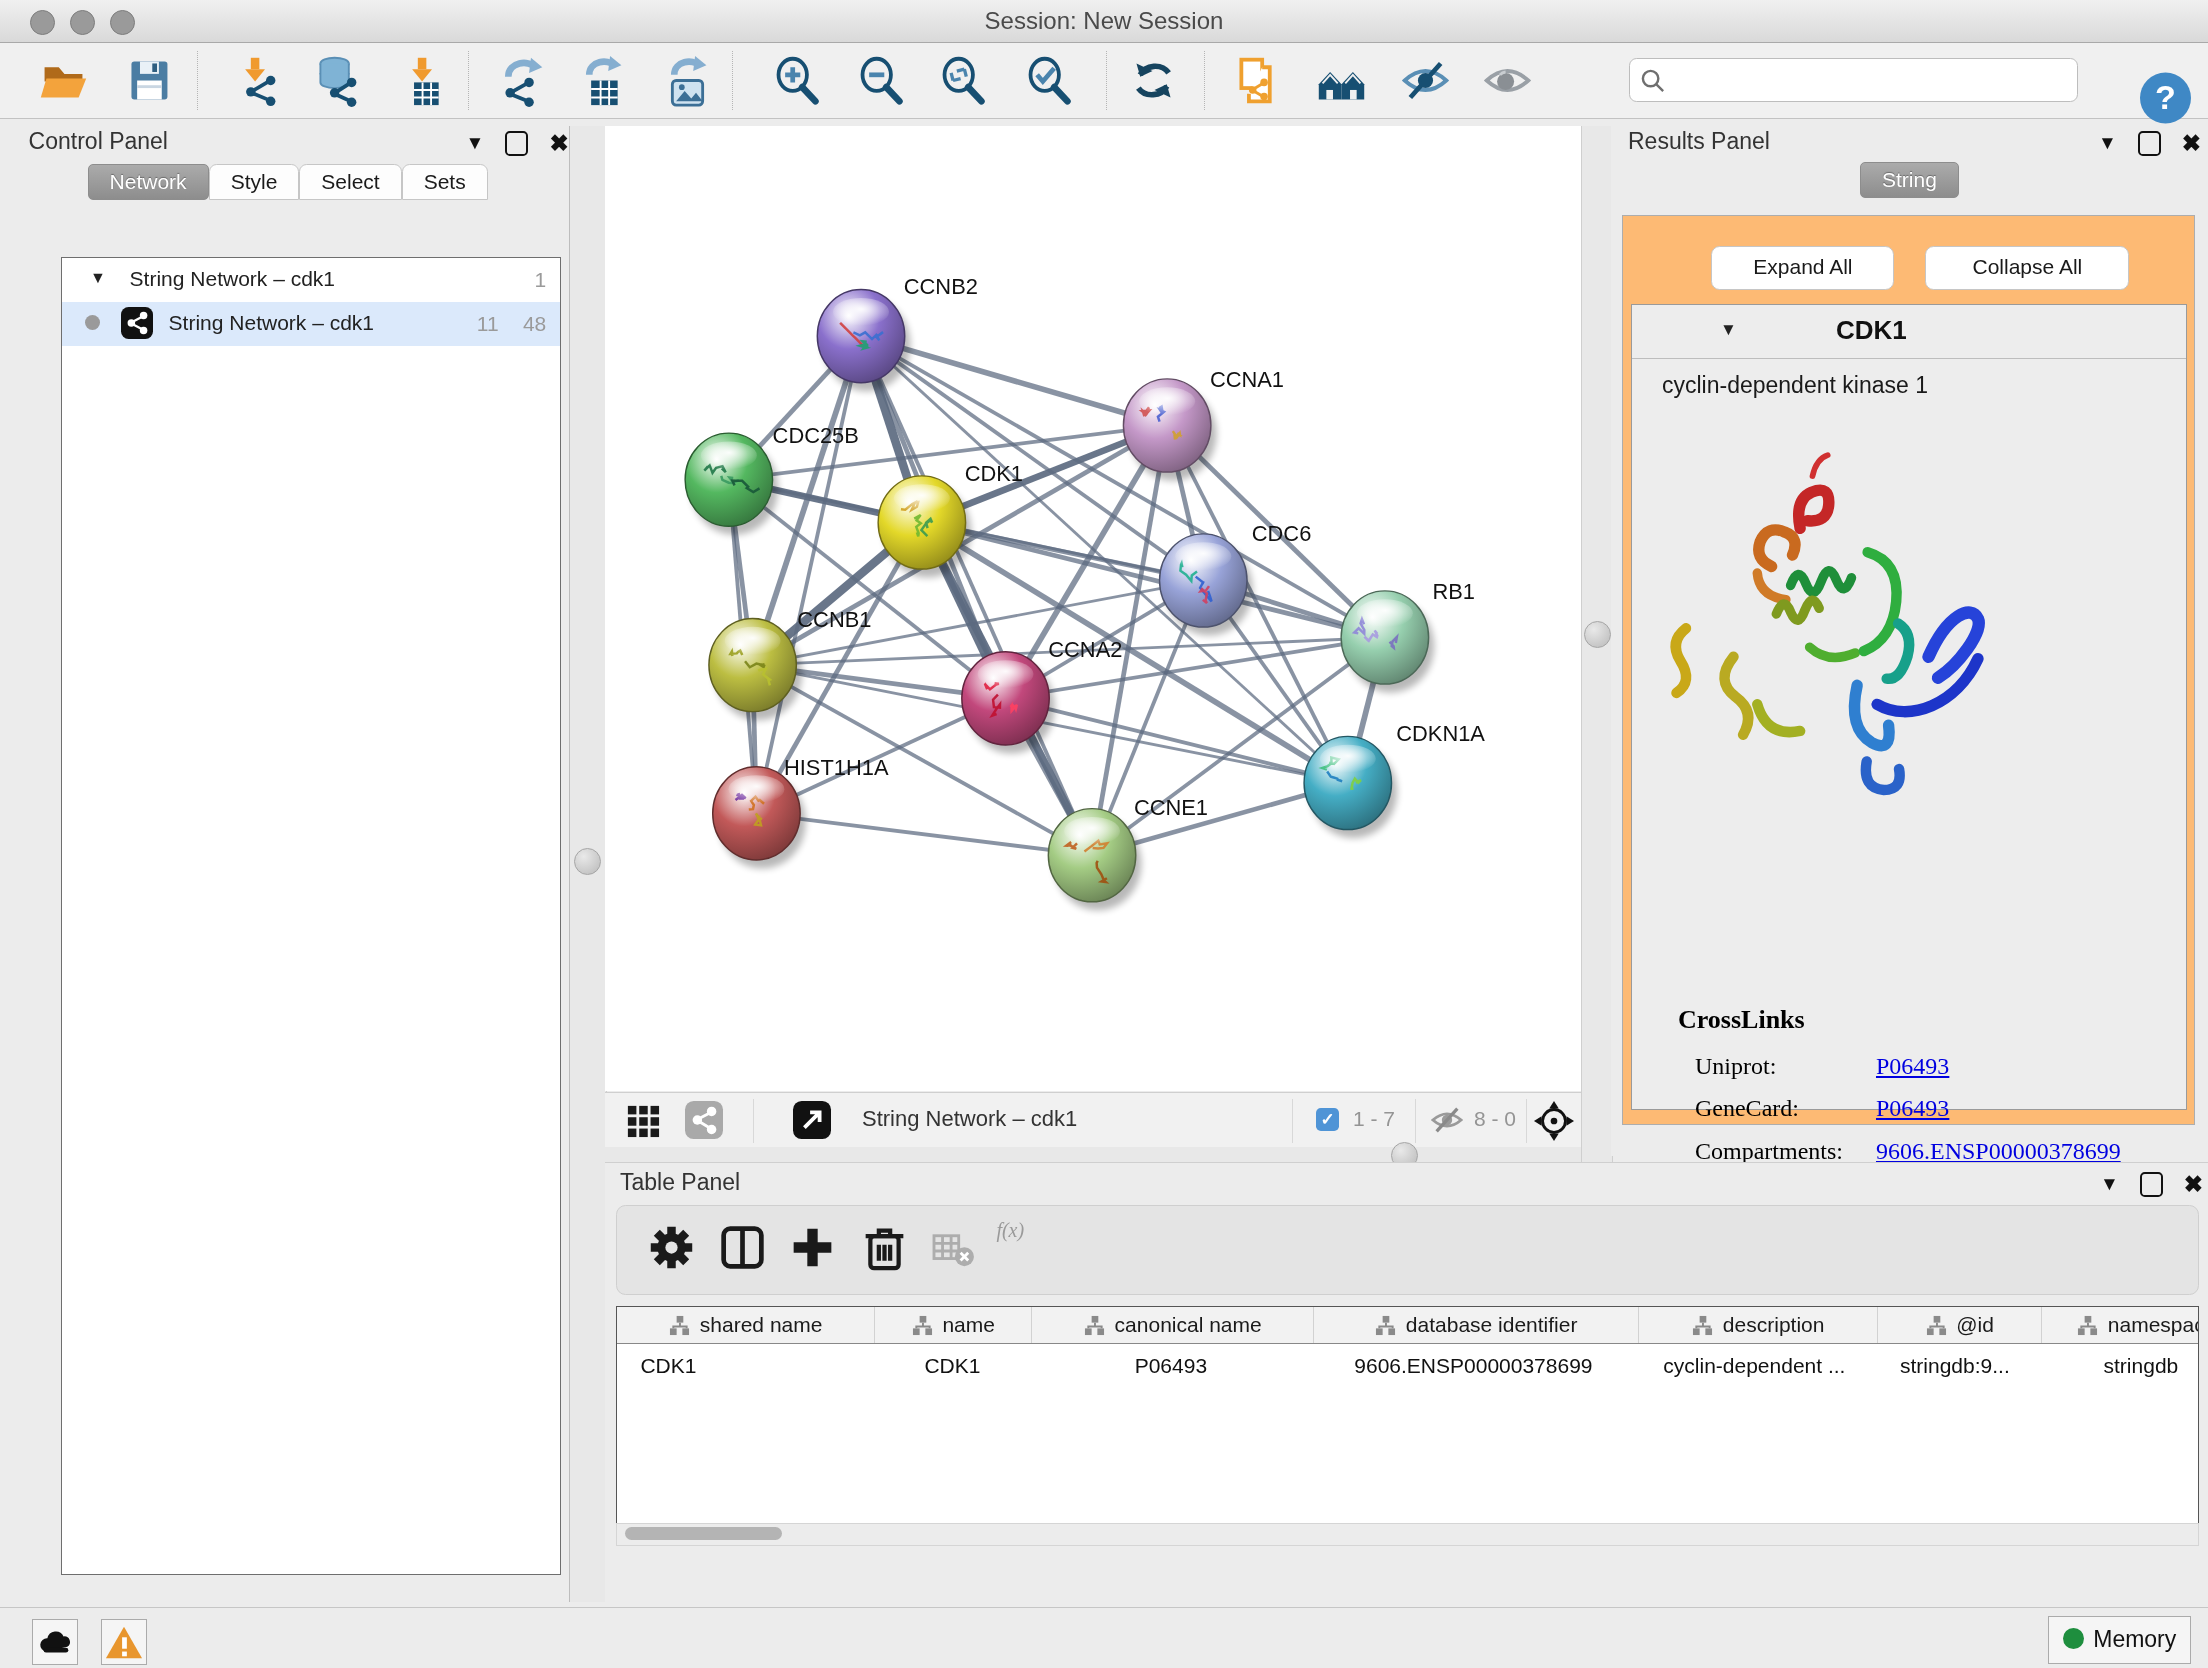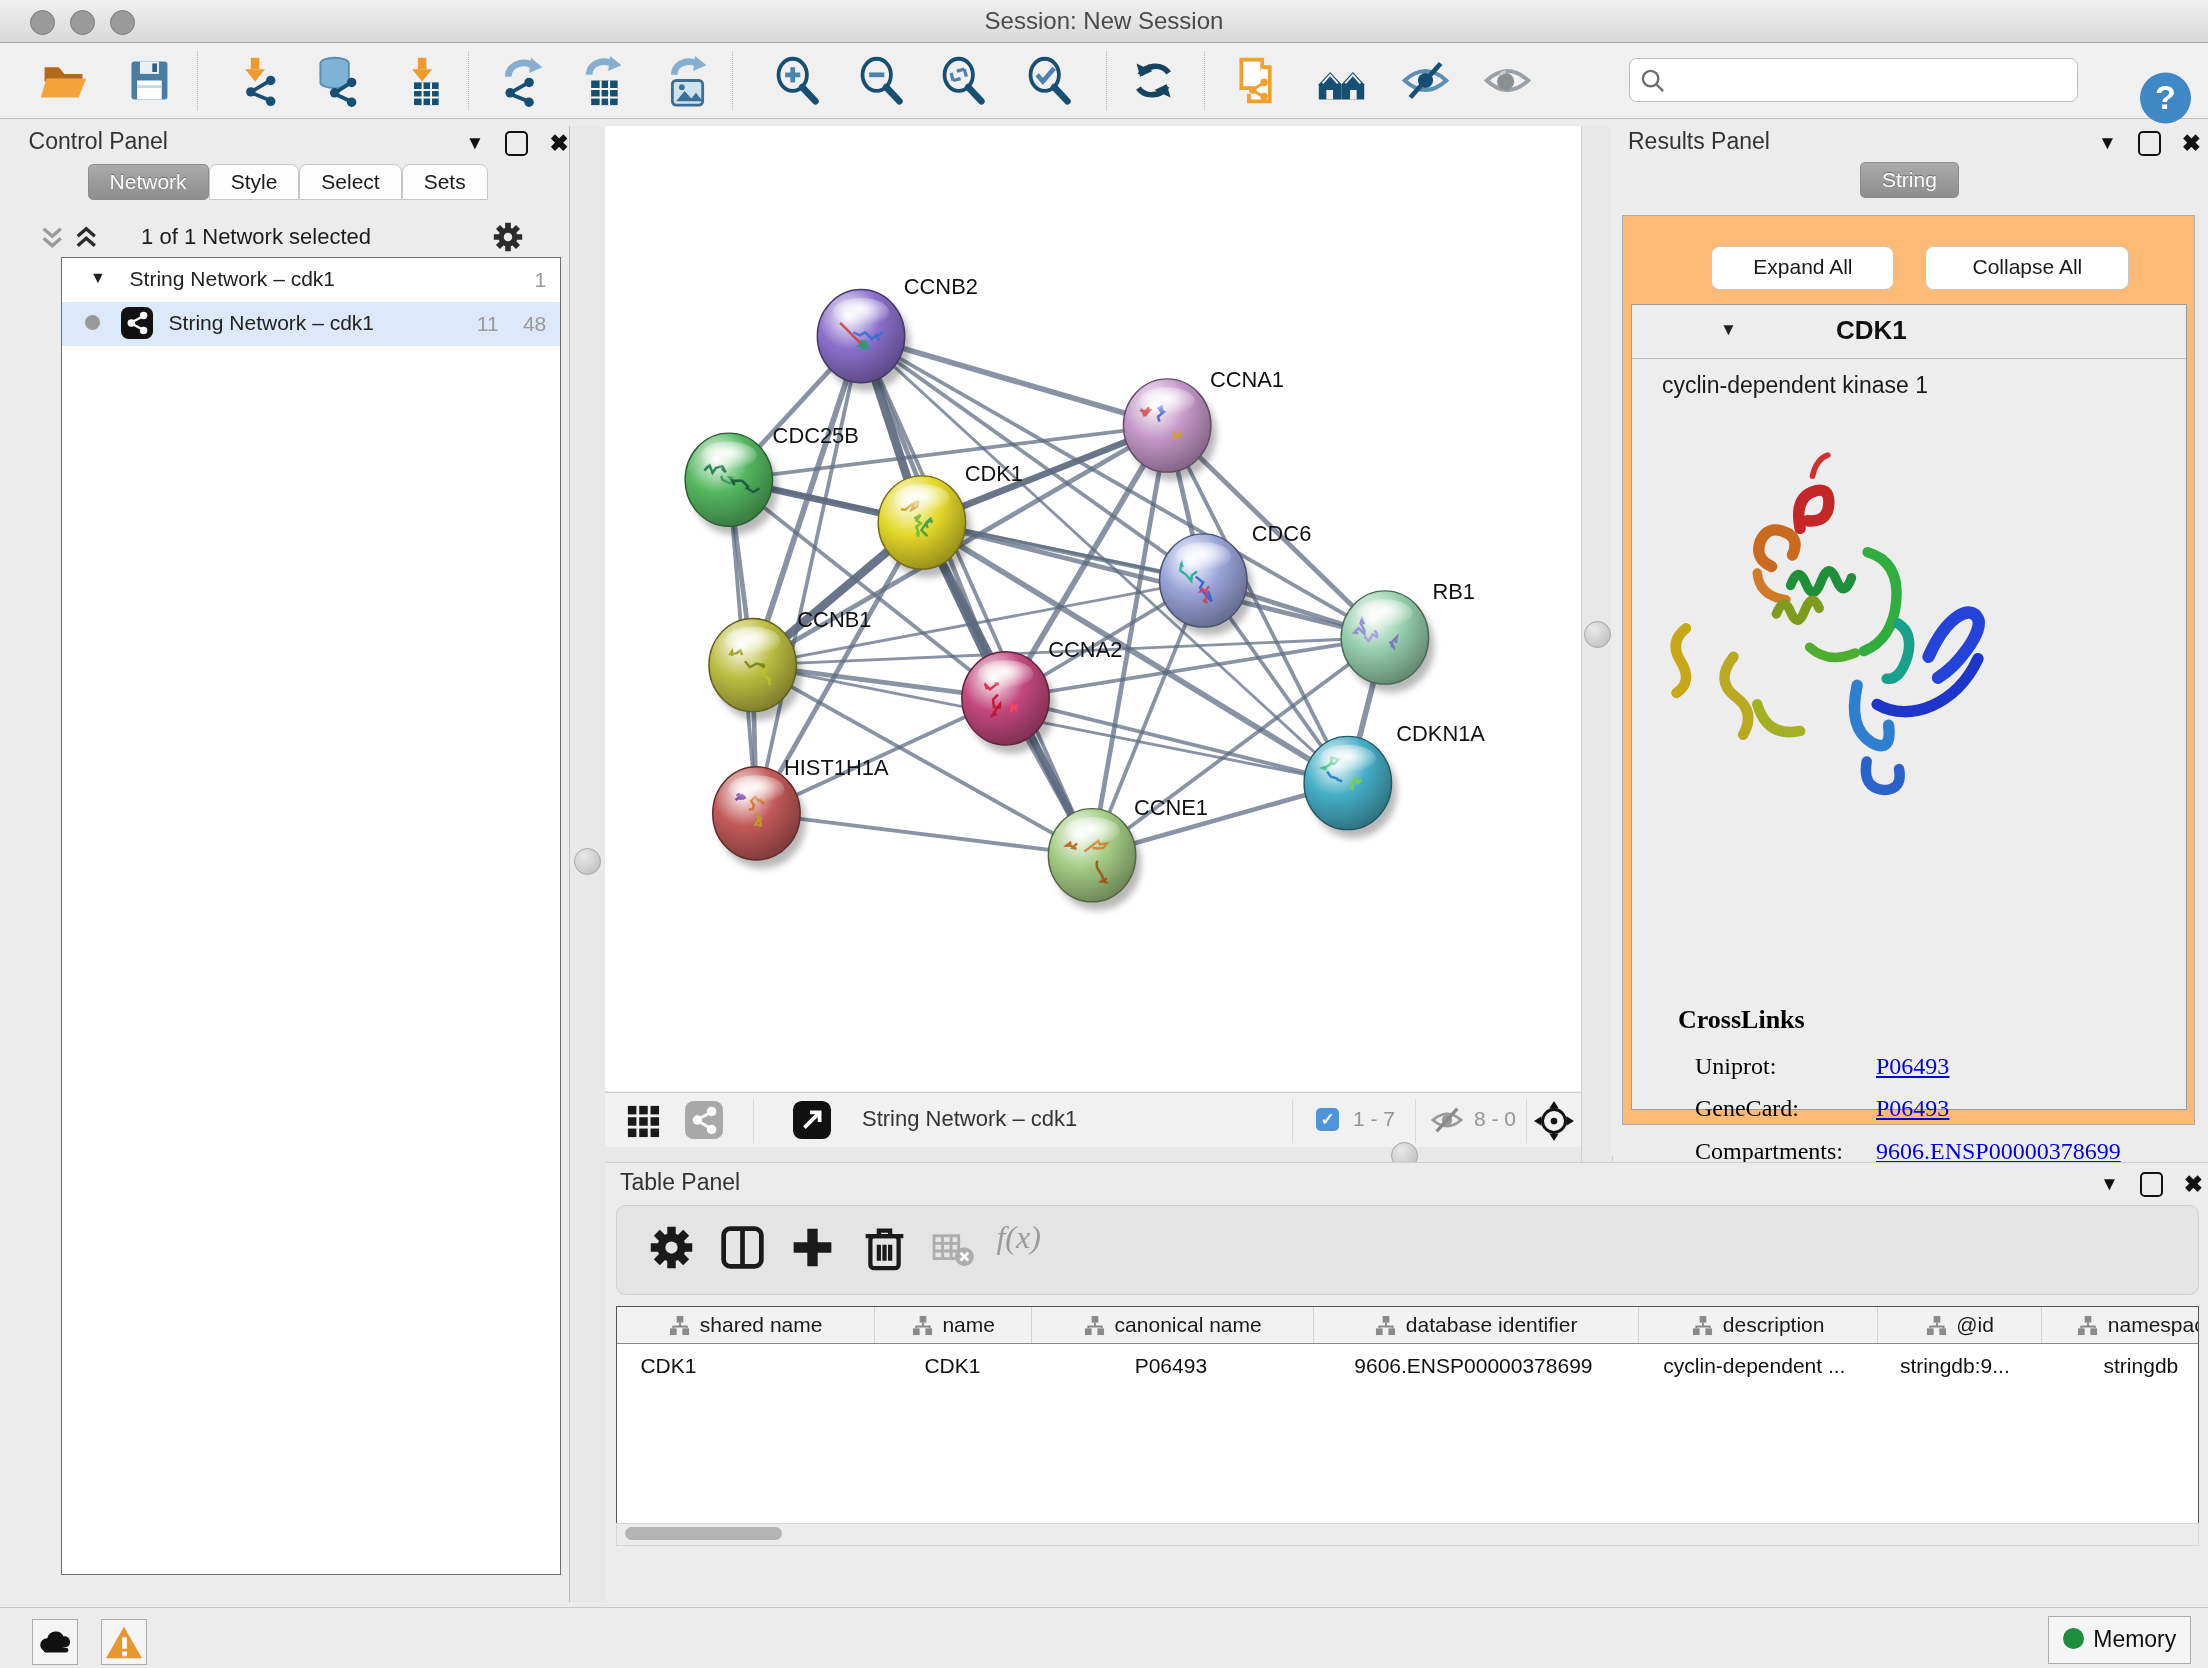--- a/index.html
+++ b/index.html
@@ -289,44 +289,20 @@
 
 <div id="control-panel" class="abs">
   <div style="position:absolute;left:21px;top:1.9px;" class="panel-title">Control Panel</div>
   <div class="chrome" style="position:absolute;left:458px;top:3.8px;">
     <span class="tri">▼</span>
     <span class="sq"></span>
     <span class="x">✖</span>
   </div>
   <div id="cp-tabs">
     <span class="tab sel">Network</span><span class="tab">Style</span><span class="tab">Select</span><span class="tab">Sets</span>
-  </div>
-  <div id="cp-subhead">
-    <svg width="28.5" height="28.5" style="position:absolute;left:21px;top:7.6px" viewBox="0 0 30 30">
-        <g stroke="#9a9a9a" stroke-width="3.5" fill="none">
-          <path d="M6 5 l9 8 9 -8"></path>
-          <path d="M6 15 l9 8 9 -8"></path>
-        </g>
-      </svg>
-    <svg width="28.5" height="28.5" style="position:absolute;left:55px;top:7.6px" viewBox="0 0 30 30">
-        <g stroke="#2b2b2b" stroke-width="3.5" fill="none">
-          <path d="M6 13 l9 -8 9 8"></path>
-          <path d="M6 23 l9 -8 9 8"></path>
-        </g>
-      </svg>
-    <span style="position:absolute;left:124px;top:7.6px;font-size:22px;color:#1c1c1c;">1 of 1 Network selected</span>
-    <svg width="34" height="34" style="position:absolute;left:474px;top:3.8px" viewBox="0 0 36 36">
-        <g fill="#2b2b2b">
-          <circle cx="18" cy="18" r="10"></circle>
-          <g stroke="#2b2b2b" stroke-width="6">
-            <path d="M18 3 v30 M3 18 h30 M7.4 7.4 l21.2 21.2 M28.6 7.4 L7.4 28.6"></path>
-          </g>
-        </g>
-        <circle cx="18" cy="18" r="4.5" fill="#ececec"></circle>
-      </svg>
   </div>
   <div id="cp-listbox">
     <div class="net-row">
       <span style="position:absolute;left:28.5px;top:10.5px;font-size:16px;">▼</span>
       <span style="position:absolute;left:68px;top:8.6px;">String Network – cdk1</span>
       <span class="cnt">1</span>
     </div>
     <div class="net-row" style="background:#dbe9fb;">
       <span style="position:absolute;left:23px;top:13.3px;width:15px;height:15px;border-radius:50%;background:#9a9a9a;"></span>
       <span class="share-badge" style="position:absolute;left:59px;top:4.8px;">
@@ -705,21 +681,21 @@
         </g>
       </svg>
     <svg class="tpi" style="left:314px;top:25px" width="44" height="38" viewBox="0 0 46 40">
         <g stroke="#adadad" stroke-width="3" fill="none">
           <rect x="3" y="5" width="26" height="24"></rect>
           <path d="M3 13 h26 M3 21 h26 M12 5 v24 M21 5 v24"></path>
         </g>
         <circle cx="35" cy="27" r="10" fill="#adadad"></circle>
         <path d="M31 23 l8 8 M39 23 l-8 8" stroke="#fff" stroke-width="3"></path>
       </svg>
-    <span class="tpi serif" style="left:379px;top:13.3px;font-size:32px;font-style:italic;color:#9a9a9a;">f(x)</span>
+    <span class="tpi serif" style="left:379px;top:13.3px;font-size:20px;font-style:italic;color:#9a9a9a;">f(x)</span>
   </div>
   <div id="tp-table">
     <div id="tp-header">
         <div class="th" style="width: 257px;">
           <svg width="21" height="21" viewBox="0 0 22 22">
     <g fill="#8a8a8a">
               <rect x="8" y="1" width="7" height="7"></rect>
               <rect x="1" y="14" width="7" height="7"></rect>
     <rect x="14" y="14" width="7" height="7"></rect>
             </g>

